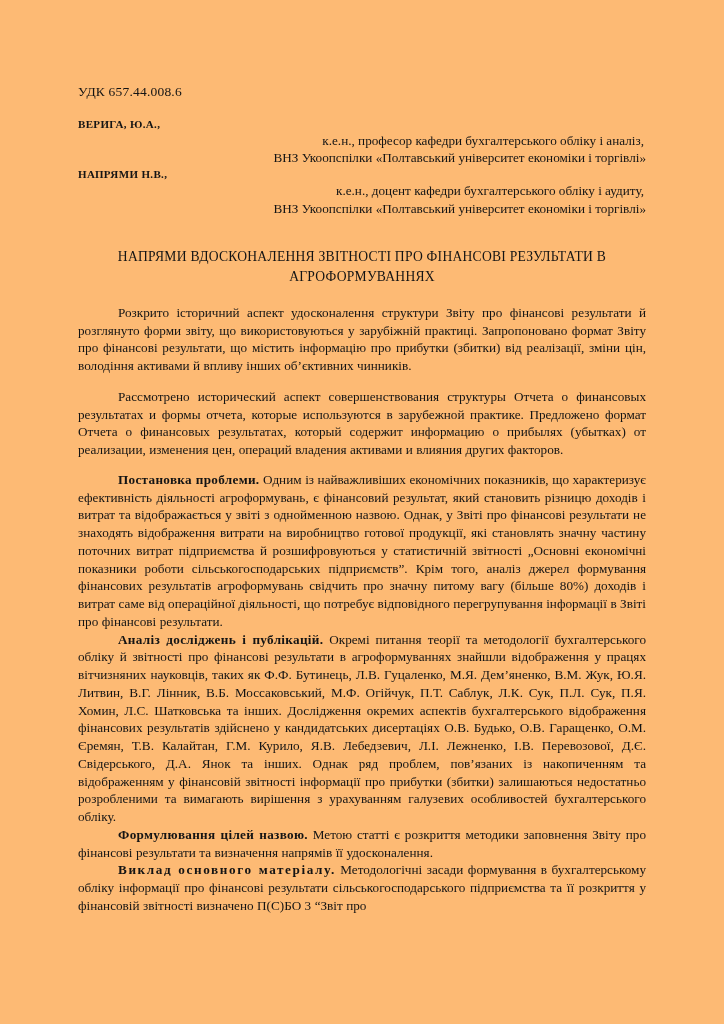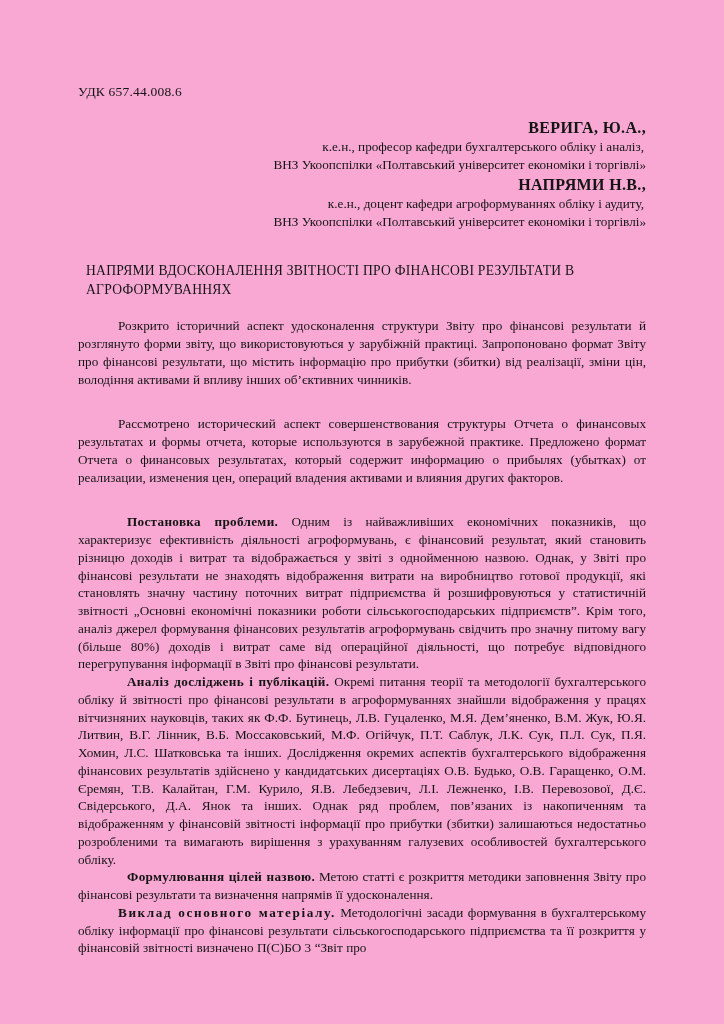--- a/index.html
+++ b/index.html
@@ -32,87 +32,87 @@
     margin: 0 0 16px 0;
     text-align: left;
   }
 
   
   .author-block {
     margin: 0 0 30px 0;
     text-align: right;
   }
   .author-name {
-    font-size: 16px;
+    font-size: 11px;
     font-weight: bold;
     line-height: 1.33;
     letter-spacing: 0.35px;
-    text-align: right;
+    text-align: left;
   }
   .author-role,
   .author-affil {
     font-size: 13.2px;
     line-height: 1.35;
     text-align: right;
   }
   .author-role { padding-right: 2px; }
   .author-group + .author-group { margin-top: 0; }
 
   
   .doc-title {
     font-size: 13.6px;
     line-height: 1.42;
+    text-align: center;
     letter-spacing: 0.25px;
     margin: 0 0 18px 0;
     padding: 0 8px;
     text-transform: none;
   }
 
   
   p.para {
     font-size: 13.2px;
     line-height: 1.345;
     text-align: justify;
     text-justify: inter-word;
     margin: 0 0 0.5px 0;
     text-indent: 40px;
     hyphens: none;
     word-spacing: 0.15px;
   }
-  p.para.abstract-ua { margin-bottom: 27px; }
-  p.para.abstract-ru { margin-bottom: 27px; }
+  p.para.abstract-ua { margin-bottom: 13px; }
+  p.para.abstract-ru { margin-bottom: 12px; }
   p.para.tight { margin-bottom: 0; }
   .lead {
     font-weight: bold;
     letter-spacing: 0.3px;
-    margin-left: 9px;
   }
   .lead-wide {
     font-weight: bold;
     letter-spacing: 1.6px;
     margin-top: 8px;
   }
 </style>
 </head>
 <body>
 
-<div class="page" style="background: #f9a8d4; color: rgb(20, 20, 20); font-family: Liberation Serif, serif;">
+<div class="page" style="background: #fdba74; color: rgb(20, 20, 20); font-family: Liberation Serif, serif;">
   <div class="content">
 
     <div class="udc">УДК 657.44.008.6</div>
 
     <div class="author-block">
       <div class="author-group">
         <div class="author-name">ВЕРИГА, Ю.А.,</div>
         <div class="author-role">к.е.н., професор кафедри бухгалтерського обліку і аналіз,</div>
         <div class="author-affil">ВНЗ Укоопспілки «Полтавський університет економіки і торгівлі»</div>
       </div>
       <div class="author-group">
         <div class="author-name">НАПРЯМИ Н.В.,</div>
-        <div class="author-role">к.е.н., доцент кафедри агроформуваннях обліку і аудиту,</div>
+        <div class="author-role">к.е.н., доцент кафедри бухгалтерського обліку і аудиту,</div>
         <div class="author-affil">ВНЗ Укоопспілки «Полтавський університет економіки і торгівлі»</div>
       </div>
     </div>
 
     <div class="doc-title">НАПРЯМИ ВДОСКОНАЛЕННЯ ЗВІТНОСТІ ПРО ФІНАНСОВІ РЕЗУЛЬТАТИ В АГРОФОРМУВАННЯХ</div>
 
     <p class="para abstract-ua">Розкрито історичний аспект удосконалення структури Звіту про фінансові результати й розглянуто форми звіту, що використовуються у зарубіжній практиці. Запропоновано формат Звіту про фінансові результати, що містить інформацію про прибутки (збитки) від реалізації, зміни цін, володіння активами й впливу інших об’єктивних чинників.</p>
 
     <p class="para abstract-ru">Рассмотрено исторический аспект совершенствования структуры Отчета о финансовых результатах и формы отчета, которые используются в зарубежной практике. Предложено формат Отчета о финансовых результатах, который содержит информацию о прибылях (убытках) от реализации, изменения цен, операций владения активами и влияния других факторов.</p>
 

